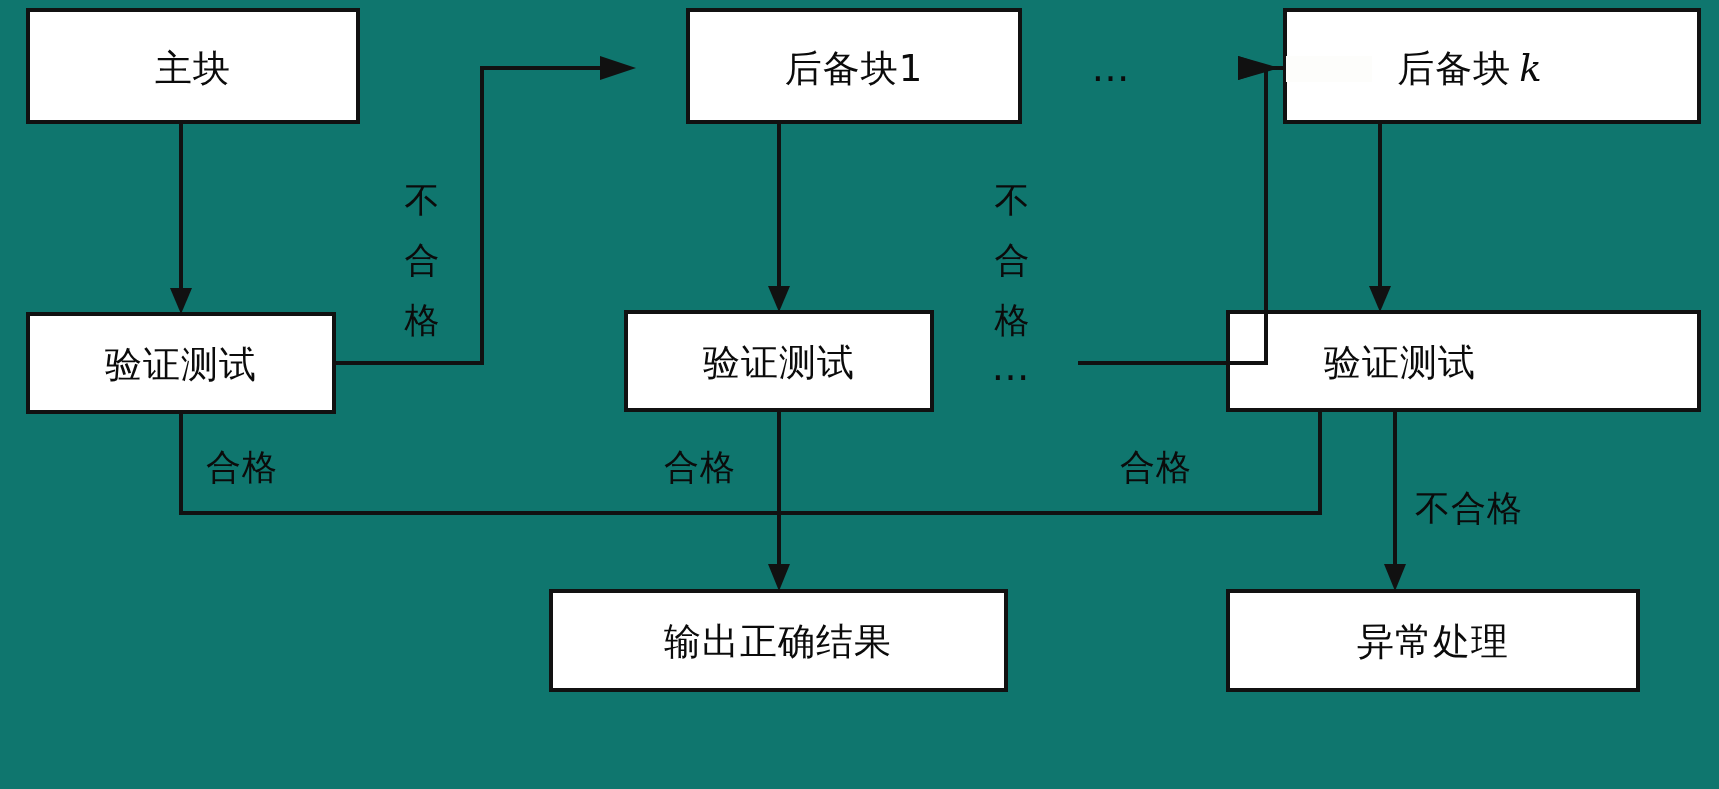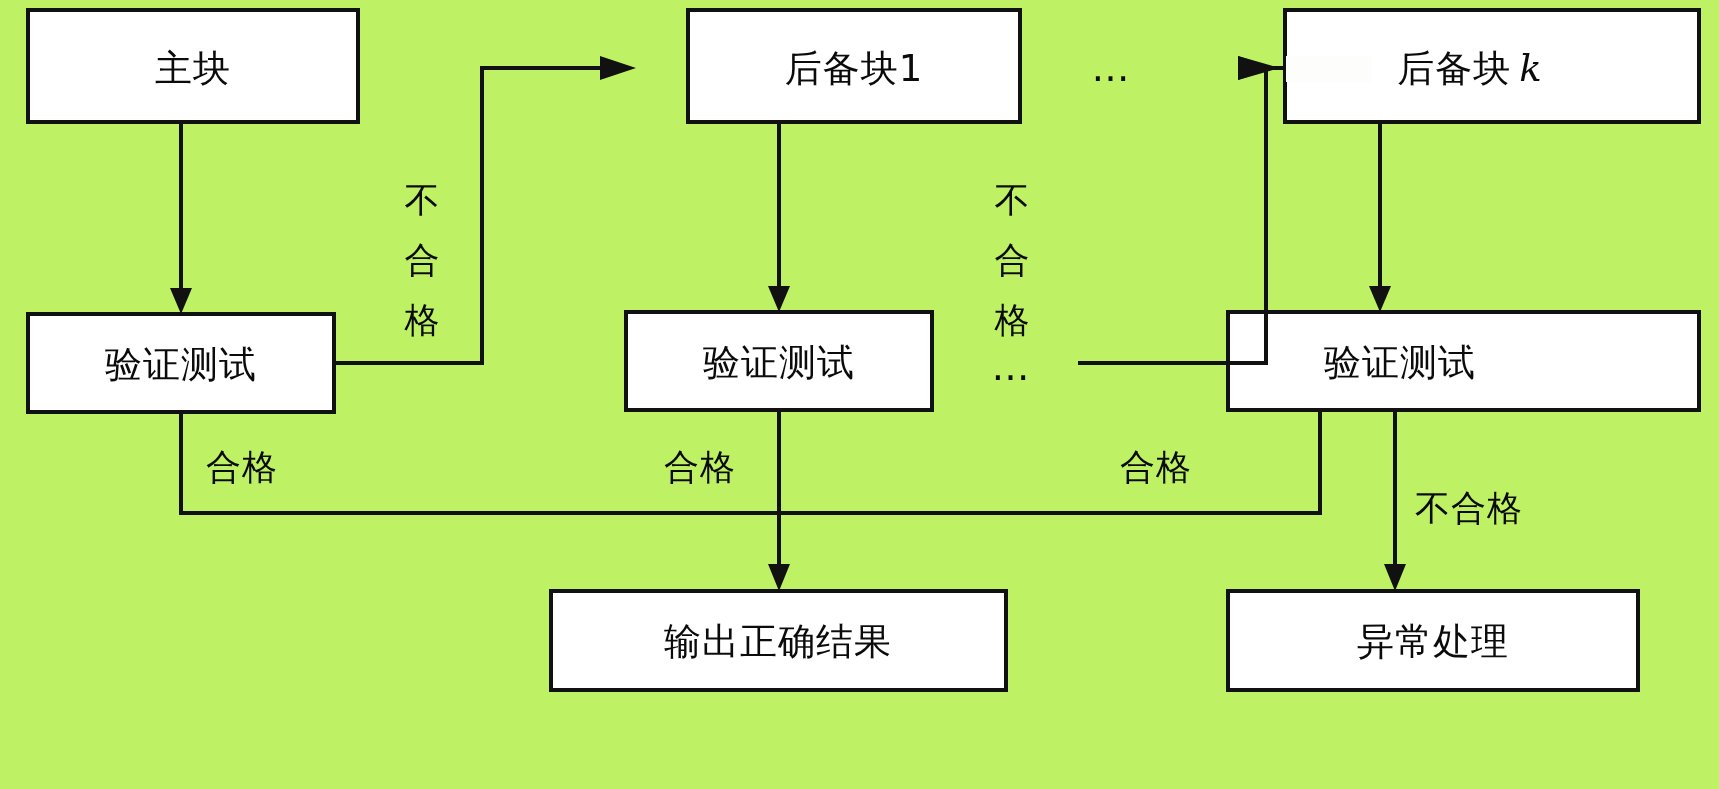--- a/index.html
+++ b/index.html
@@ -4,21 +4,21 @@
 <style>
   html, body {
     margin: 0;
     padding: 0;
     background: #ffffff;
   }
   #stage {
     position: relative;
     width: 1719px;
     height: 789px;
-    background: #bef264;
+    background: #0f766e;
     overflow: hidden;
     font-family: "DejaVu Sans", "Liberation Sans", sans-serif;
   }
   #diagram-svg {
     position: absolute;
     left: 0;
     top: 0;
     width: 1719px;
     height: 789px;
   }

